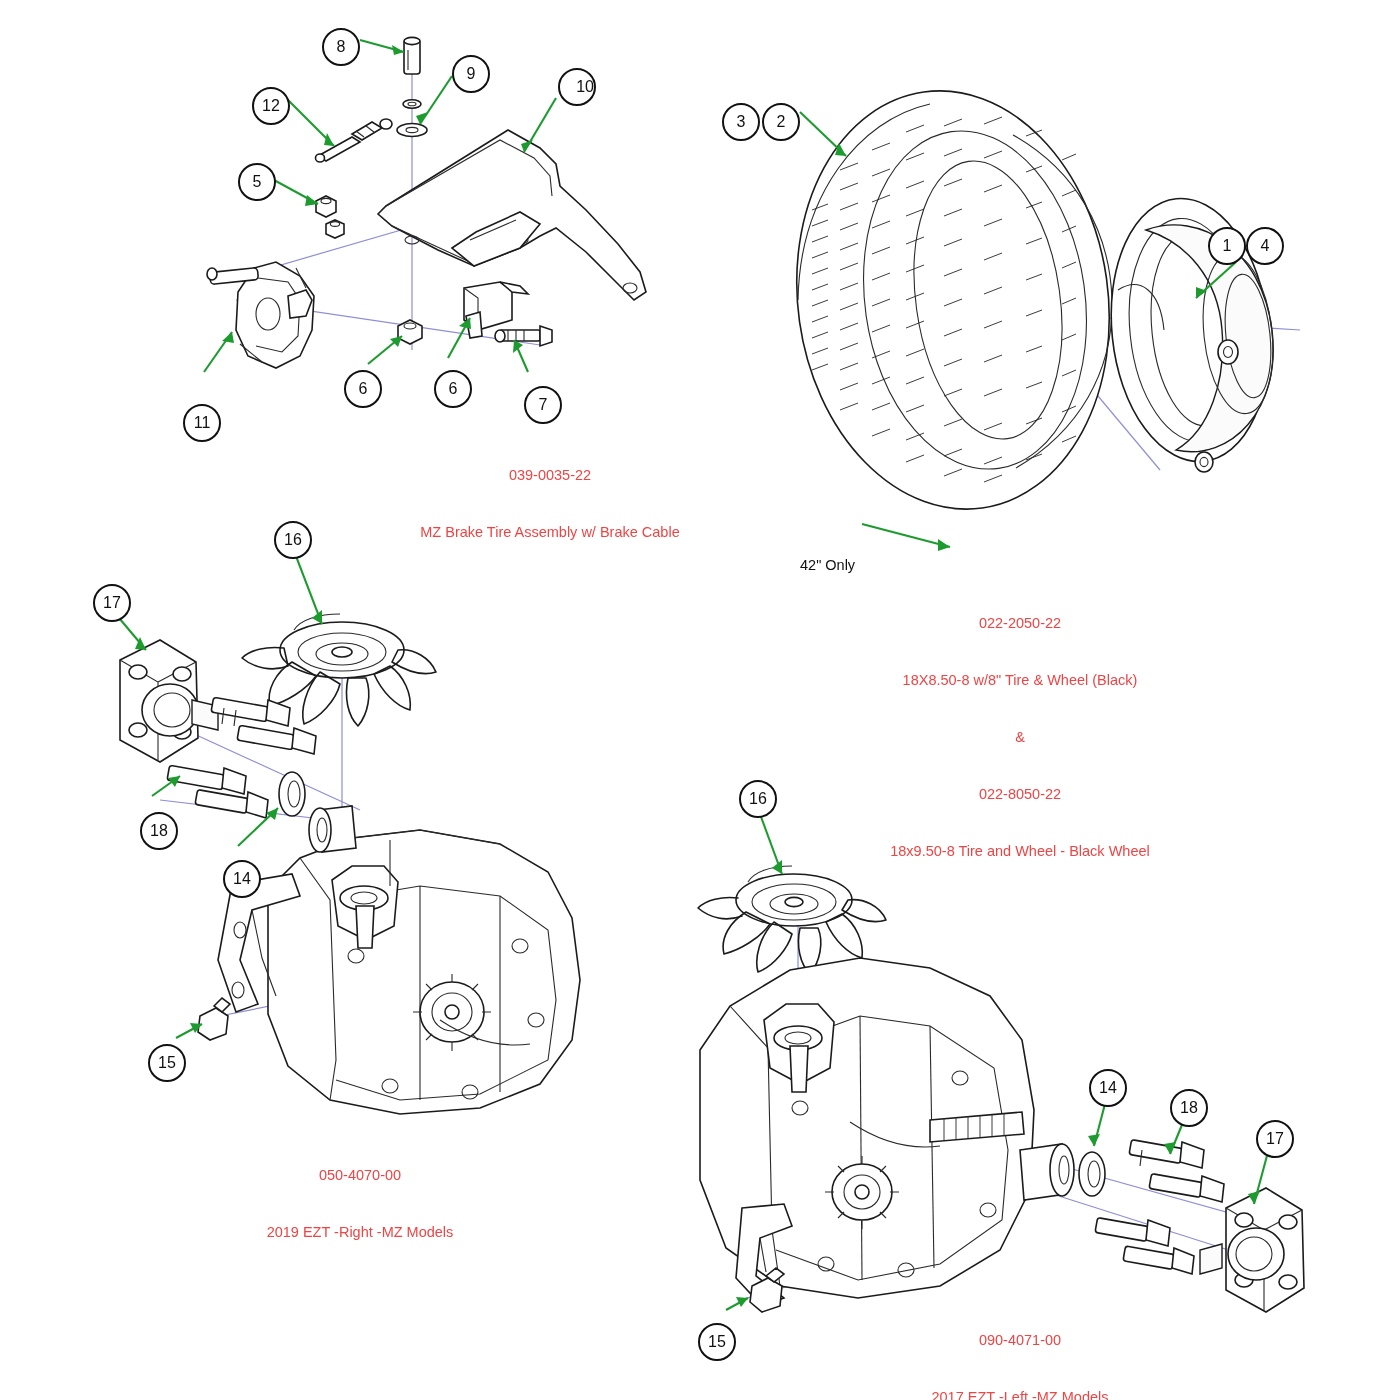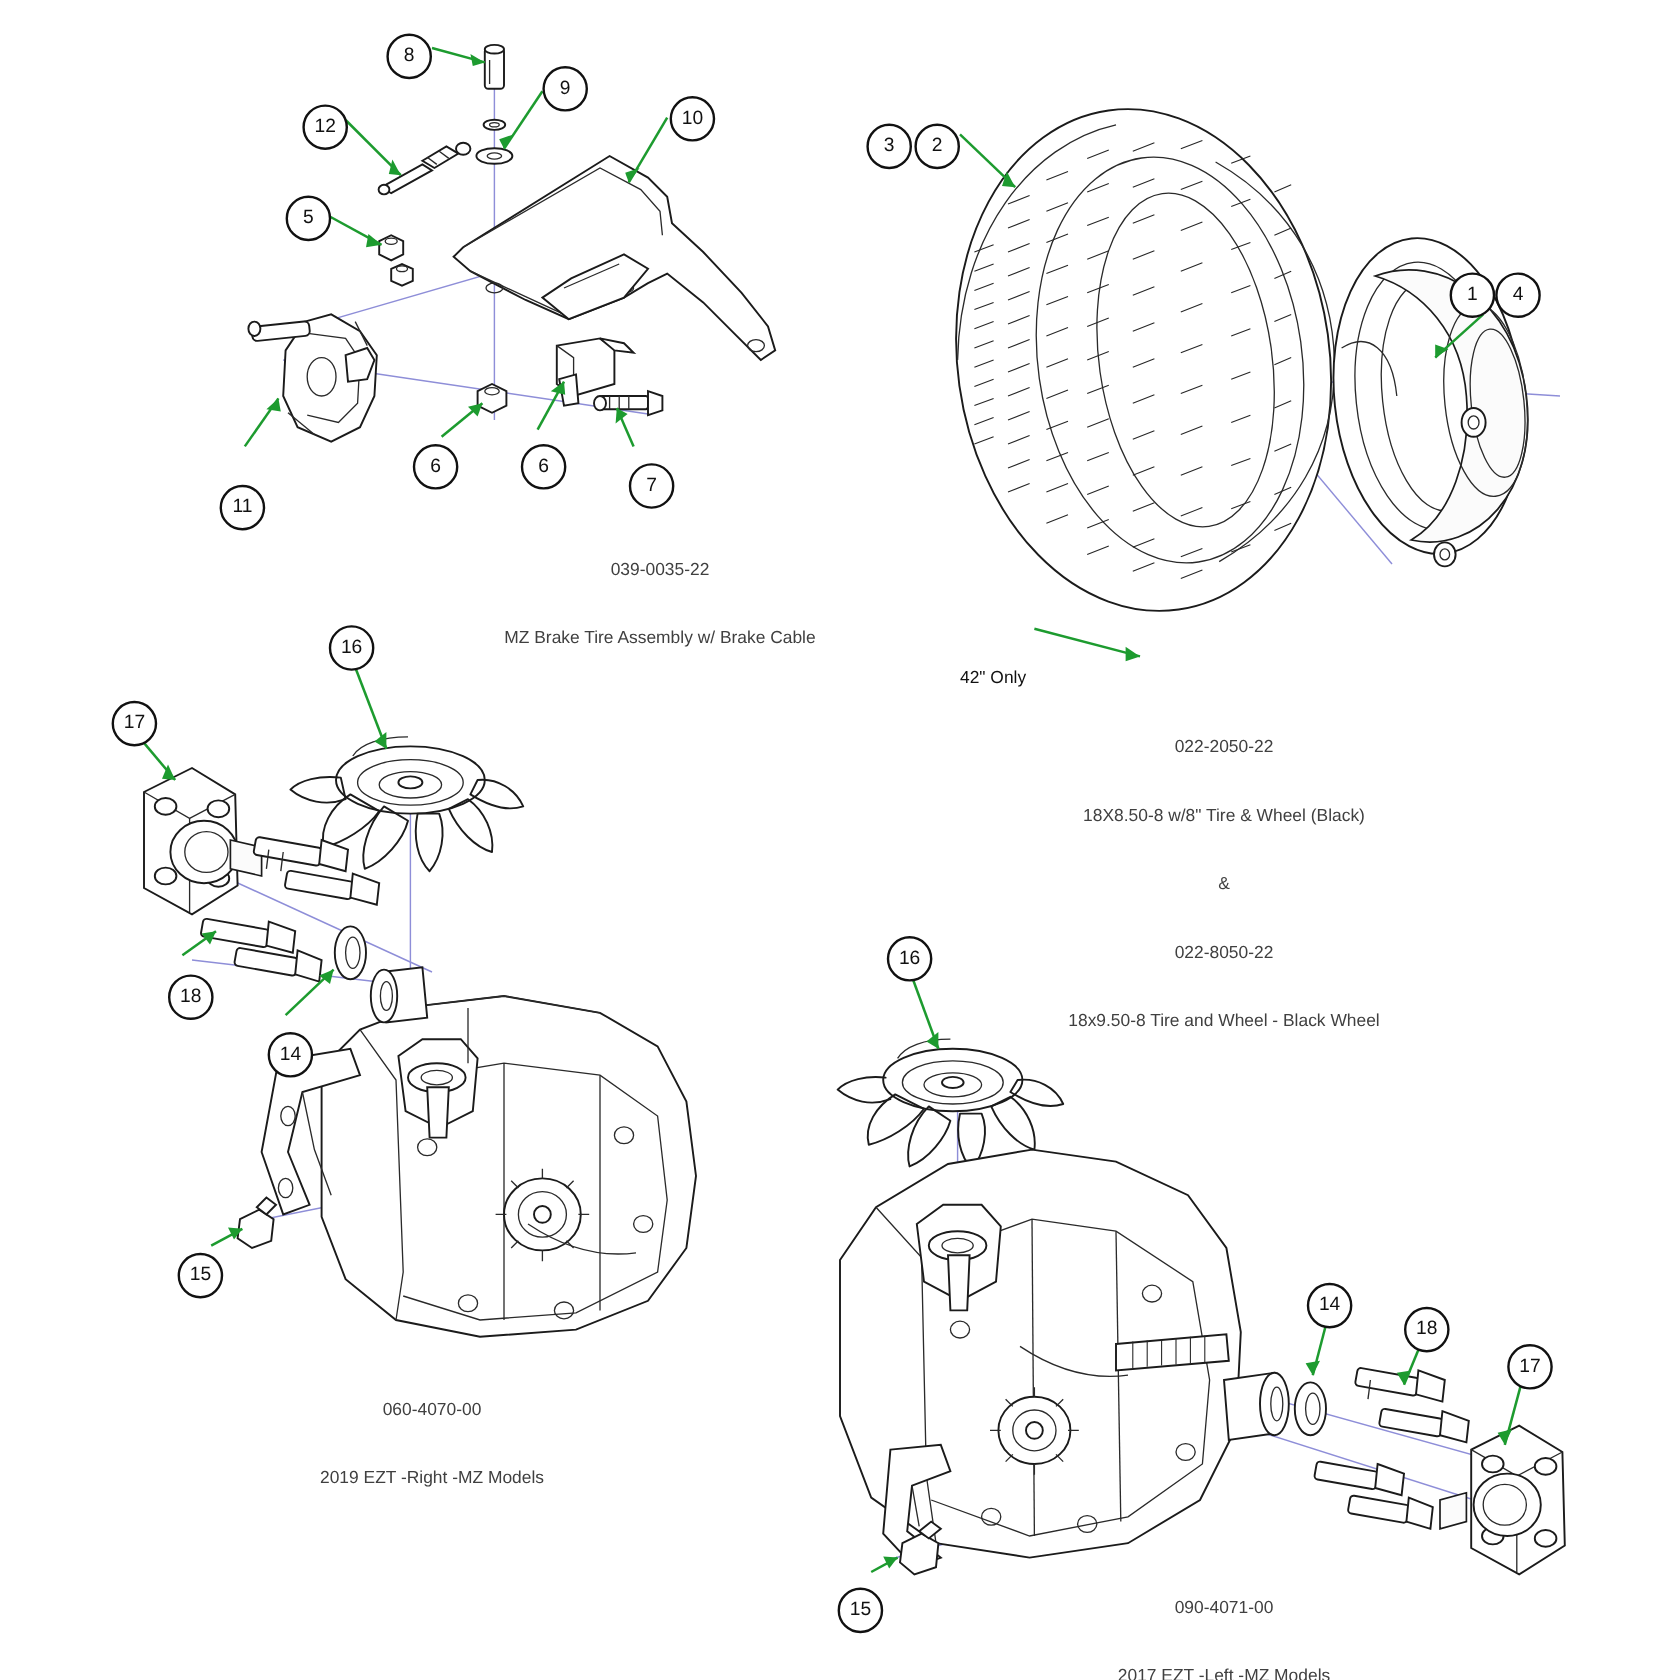--- a/index.html
+++ b/index.html
@@ -37,21 +37,21 @@
     line-height: 34px;
     text-align: center;
     box-sizing: border-box;
     font-family: "Liberation Sans", sans-serif;
   }
   .caption {
     position: absolute;
     text-align: center;
     font-size: 14.5px;
     line-height: 19px;
-    color: #404040;
+    color: #ef4444;
     white-space: pre;
   }
   .caption-left {
     position: absolute;
     text-align: left;
     font-size: 14.5px;
     line-height: 19px;
     color: #111111;
     white-space: pre;
   }
@@ -482,21 +482,21 @@
 
         <path class="leader" d="M726 1310 L748 1298"></path>
         <polygon class="leader-head" points="748,1298 736,1297 741,1307"></polygon>
       </g>
     </g>
   </svg>
 
   <div class="callout" style="left:322px;top:28px;">8</div>
   <div class="callout" style="left:452px;top:55px;">9</div>
   <div class="callout" style="left:252px;top:87px;text-align:center;">12</div>
-  <div class="callout" style="left:558px;top:80px;">10</div>
+  <div class="callout" style="left:558px;top:68px;text-align:right;">10</div>
   <div class="callout" style="left:238px;top:163px;">5</div>
   <div class="callout" style="left:183px;top:404px;">11</div>
   <div class="callout" style="left:344px;top:370px;">6</div>
   <div class="callout" style="left:434px;top:370px;">6</div>
   <div class="callout" style="left:524px;top:386px;">7</div>
   <div class="callout" style="left:722px;top:103px;">3</div>
   <div class="callout" style="left:762px;top:103px;">2</div>
   <div class="callout" style="left:1208px;top:227px;">1</div>
   <div class="callout" style="left:1246px;top:227px;">4</div>
   <div class="callout" style="left:274px;top:521px;">16</div>
@@ -521,21 +521,21 @@
 
   <div class="caption" style="left:830px;top:576px;width:380px;">
     <div>022-2050-22</div>
     <div>18X8.50-8 w/8" Tire &amp; Wheel (Black)</div>
     <div>&amp;</div>
     <div>022-8050-22</div>
     <div>18x9.50-8 Tire and Wheel - Black Wheel</div>
   </div>
 
   <div class="caption" style="left:200px;top:1128px;width:320px;">
-    <div>060-4070-00</div>
+    <div>050-4070-00</div>
     <div>2019 EZT -Right -MZ Models</div>
   </div>
 
   <div class="caption" style="left:860px;top:1293px;width:320px;">
     <div>090-4071-00</div>
     <div>2017 EZT -Left -MZ Models</div>
   </div>
 
 </div>
 

